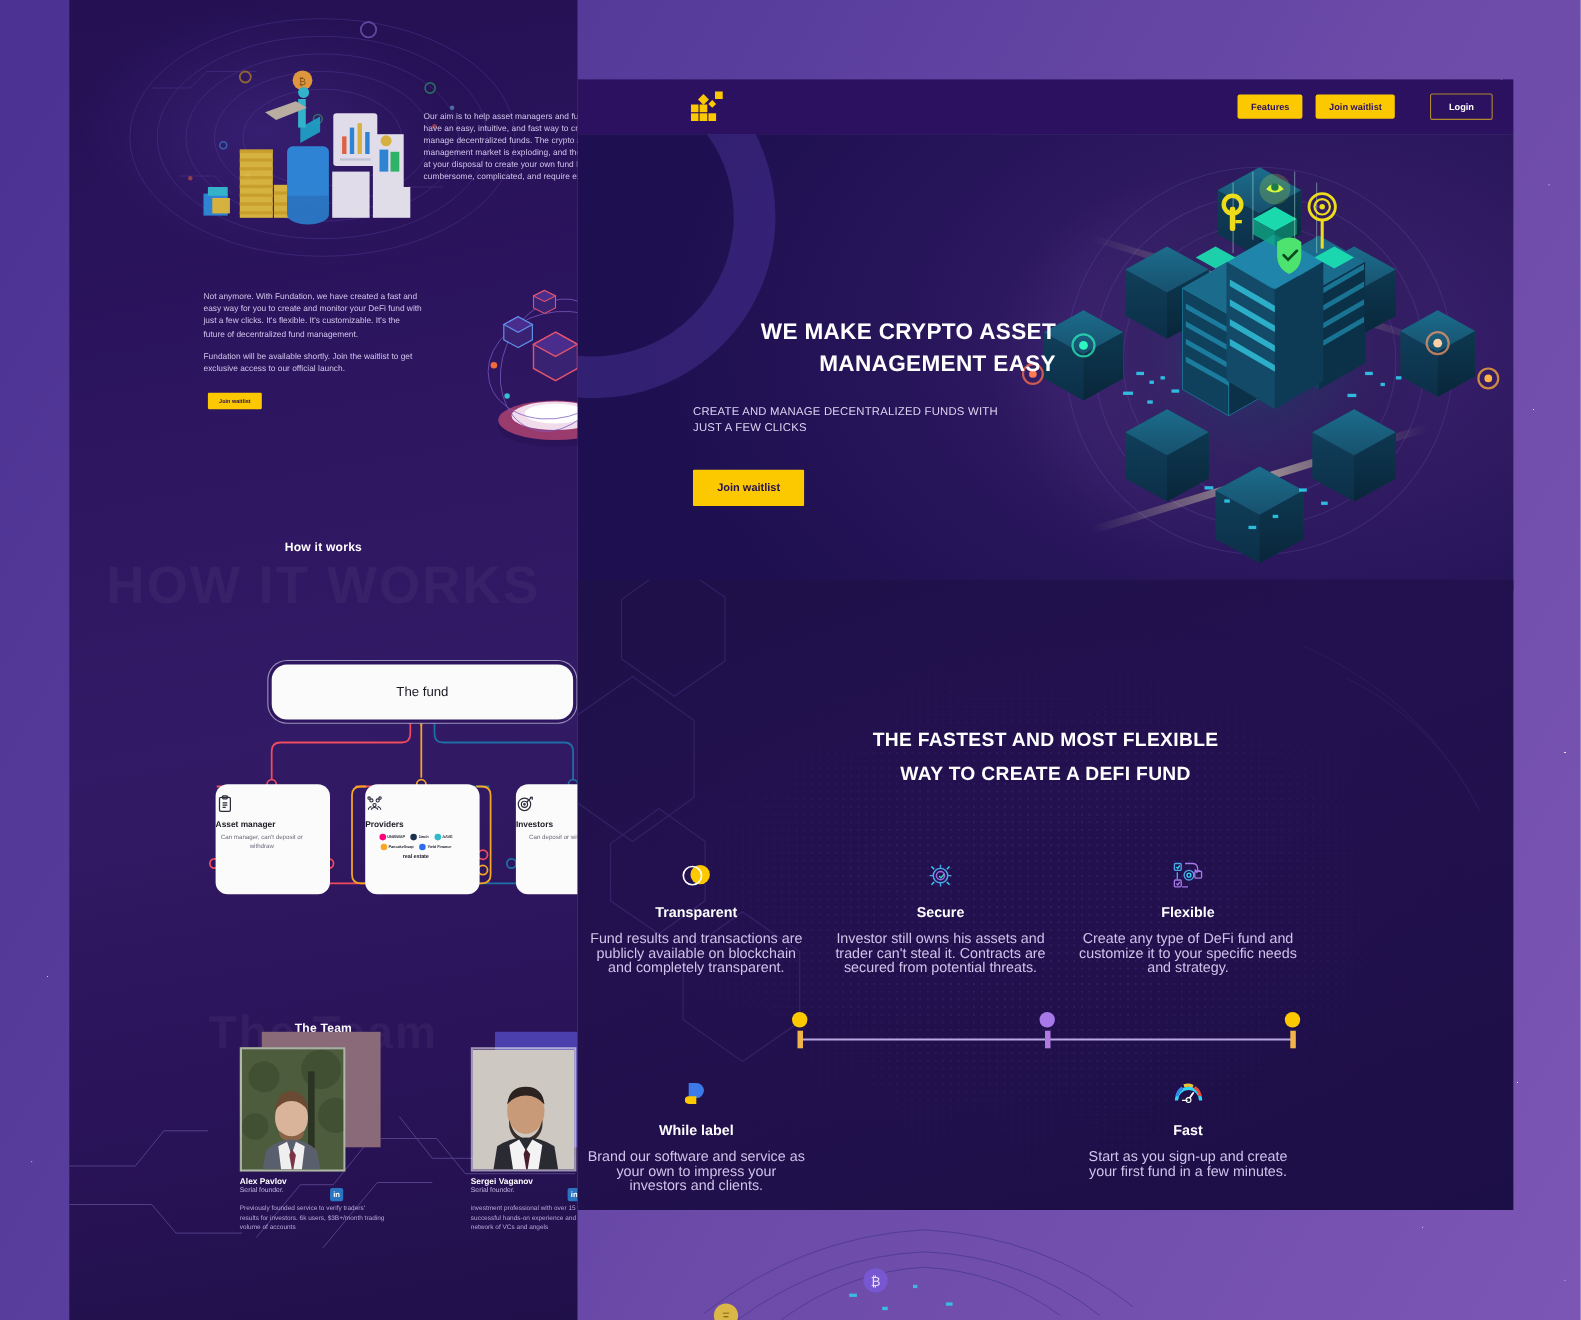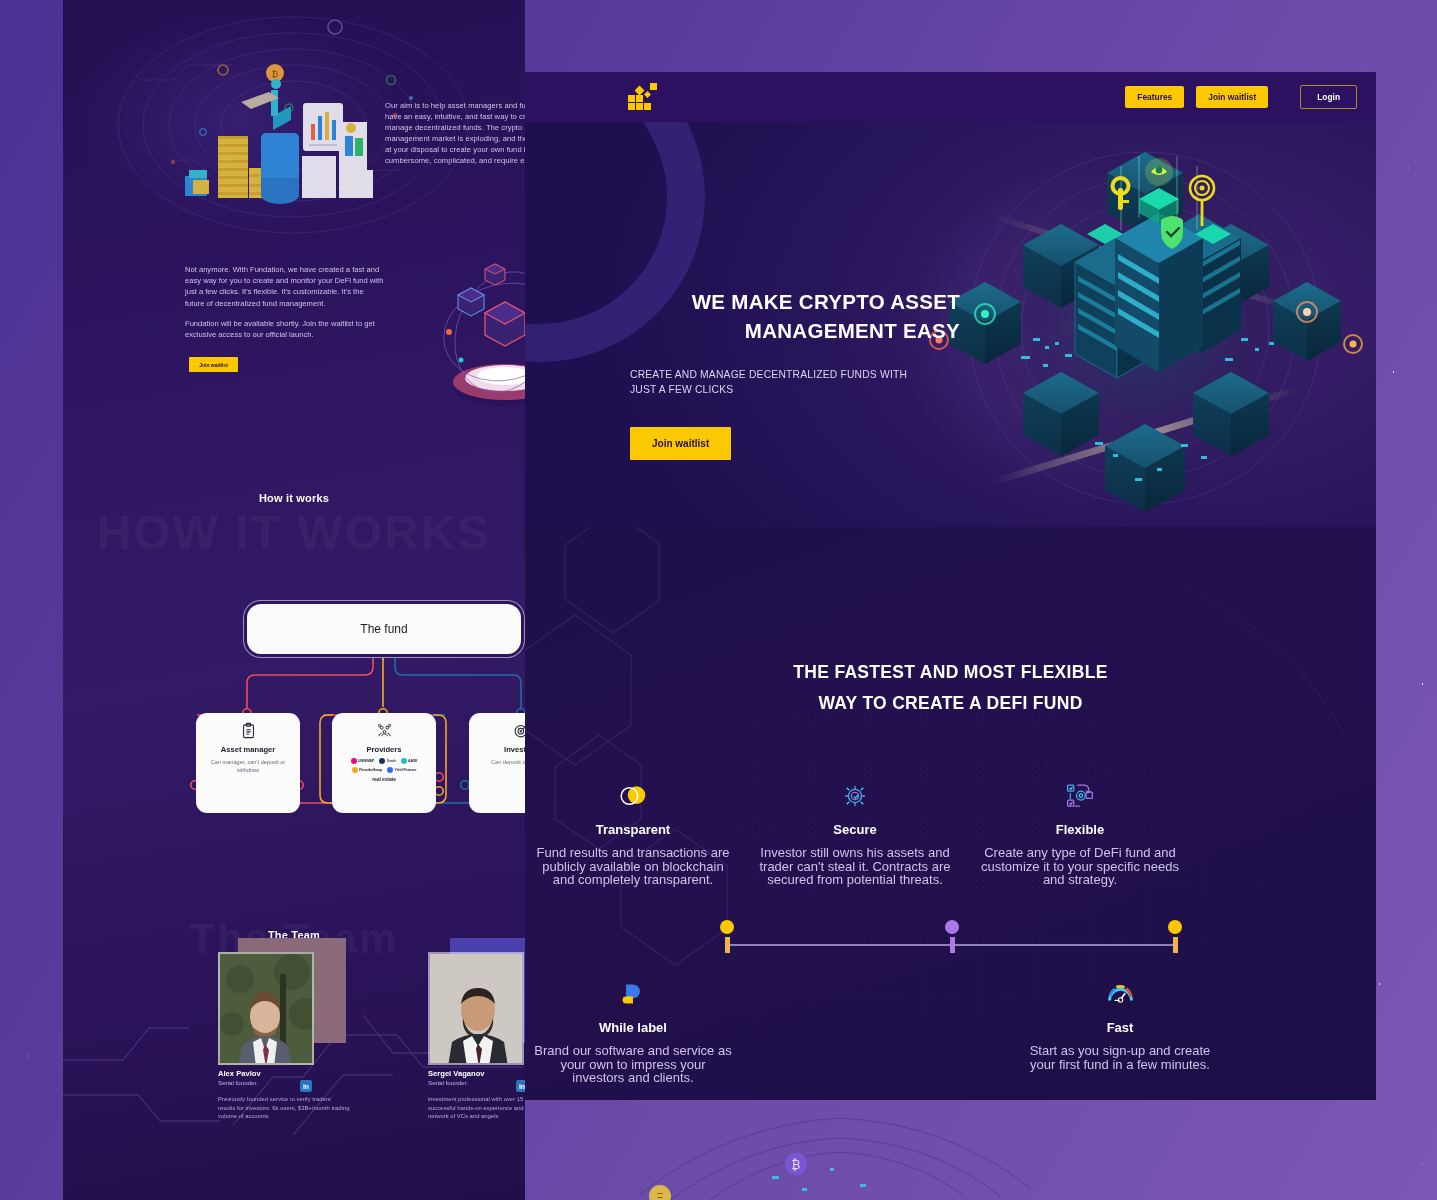--- a/index.html
+++ b/index.html
@@ -74,21 +74,21 @@
   .lp-head{position:absolute;left:0;width:462px;text-align:center;
     font-size:11px;font-weight:700;color:#fff;letter-spacing:.2px;}
   .lp-ghost{position:absolute;left:0;width:462px;text-align:center;
     font-size:48px;font-weight:800;color:rgba(255,255,255,.045);letter-spacing:2px;
     white-space:nowrap;}
 
   .fund-box{position:absolute;left:184px;top:604px;width:274px;height:50px;
     background:#fbfbfb;border-radius:14px;display:flex;align-items:center;justify-content:center;
     font-size:12px;color:#1b1b24;box-shadow:0 0 0 3px #2d1560, 0 0 0 4px #9c94b8;}
   .node-card{position:absolute;width:104px;height:100px;background:#fbfbfb;border-radius:11px;
-    display:flex;flex-direction:column;align-items:center;padding-top:9px;}
+    display:flex;flex-direction:column;align-items:flex-start;padding-top:9px;}
   .nc-title{font-size:7.6px;font-weight:700;color:#1b1b24;margin-top:6px;}
   .nc-sub{font-size:5.6px;color:#6b6b7d;text-align:center;line-height:8.4px;margin-top:4px;width:84px;}
   .nc-icon{width:17px;height:17px;}
 
   .prov-logos{display:flex;flex-wrap:wrap;justify-content:center;gap:3px 5px;width:92px;margin-top:4px;}
   .plogo{display:flex;align-items:center;gap:1.5px;}
   .plogo .dot{width:6px;height:6px;border-radius:50%;}
   .plogo span{font-size:3.6px;font-weight:700;color:#2b2b3a;letter-spacing:-.1px;}
 
   .team-card{position:absolute;}
@@ -713,21 +713,21 @@
         <svg viewBox="0 0 30 30" style="width:26px;height:26px">
           <path d="M7 4h8a8 8 0 010 16H7z" fill="#3b7ae8"></path>
           <path d="M7 18h8v8H7a4 4 0 010-8z" fill="#fcc900"></path>
         </svg>
       </div>
       <div class="ftitle">While label</div>
       <div class="fdesc">Brand our software and service as your own to impress your investors and clients.</div>
     </div>
 
 
-    <div class="fcol" style="left:455px;top:450px;margin-left:40px;">
+    <div class="fcol" style="left:455px;top:450px;">
       <div class="ficon">
         <svg viewBox="0 0 32 26" style="width:27px;height:23px" fill="none">
           <path d="M3 20a13 13 0 0126 0" stroke="#2fd6f5" stroke-width="3.4"></path>
           <path d="M3.6 15.4a13 13 0 016-9" stroke="#2f8ae8" stroke-width="3.4"></path>
           <path d="M11 4.2a13 13 0 019.8.6" stroke="#e8c33c" stroke-width="3.4"></path>
           <path d="M22.4 5.8a13 13 0 016 9.6" stroke="#e84a3a" stroke-width="3.4"></path>
           <path d="M16 19l5-7" stroke="#ffffff" stroke-width="2" stroke-linecap="round"></path>
           <circle cx="16" cy="19.5" r="2.6" fill="#1b1b3a" stroke="#ffffff" stroke-width="1.2"></circle>
           <path d="M9 20h6" stroke="#ffffff" stroke-width="1.4"></path>
         </svg>

